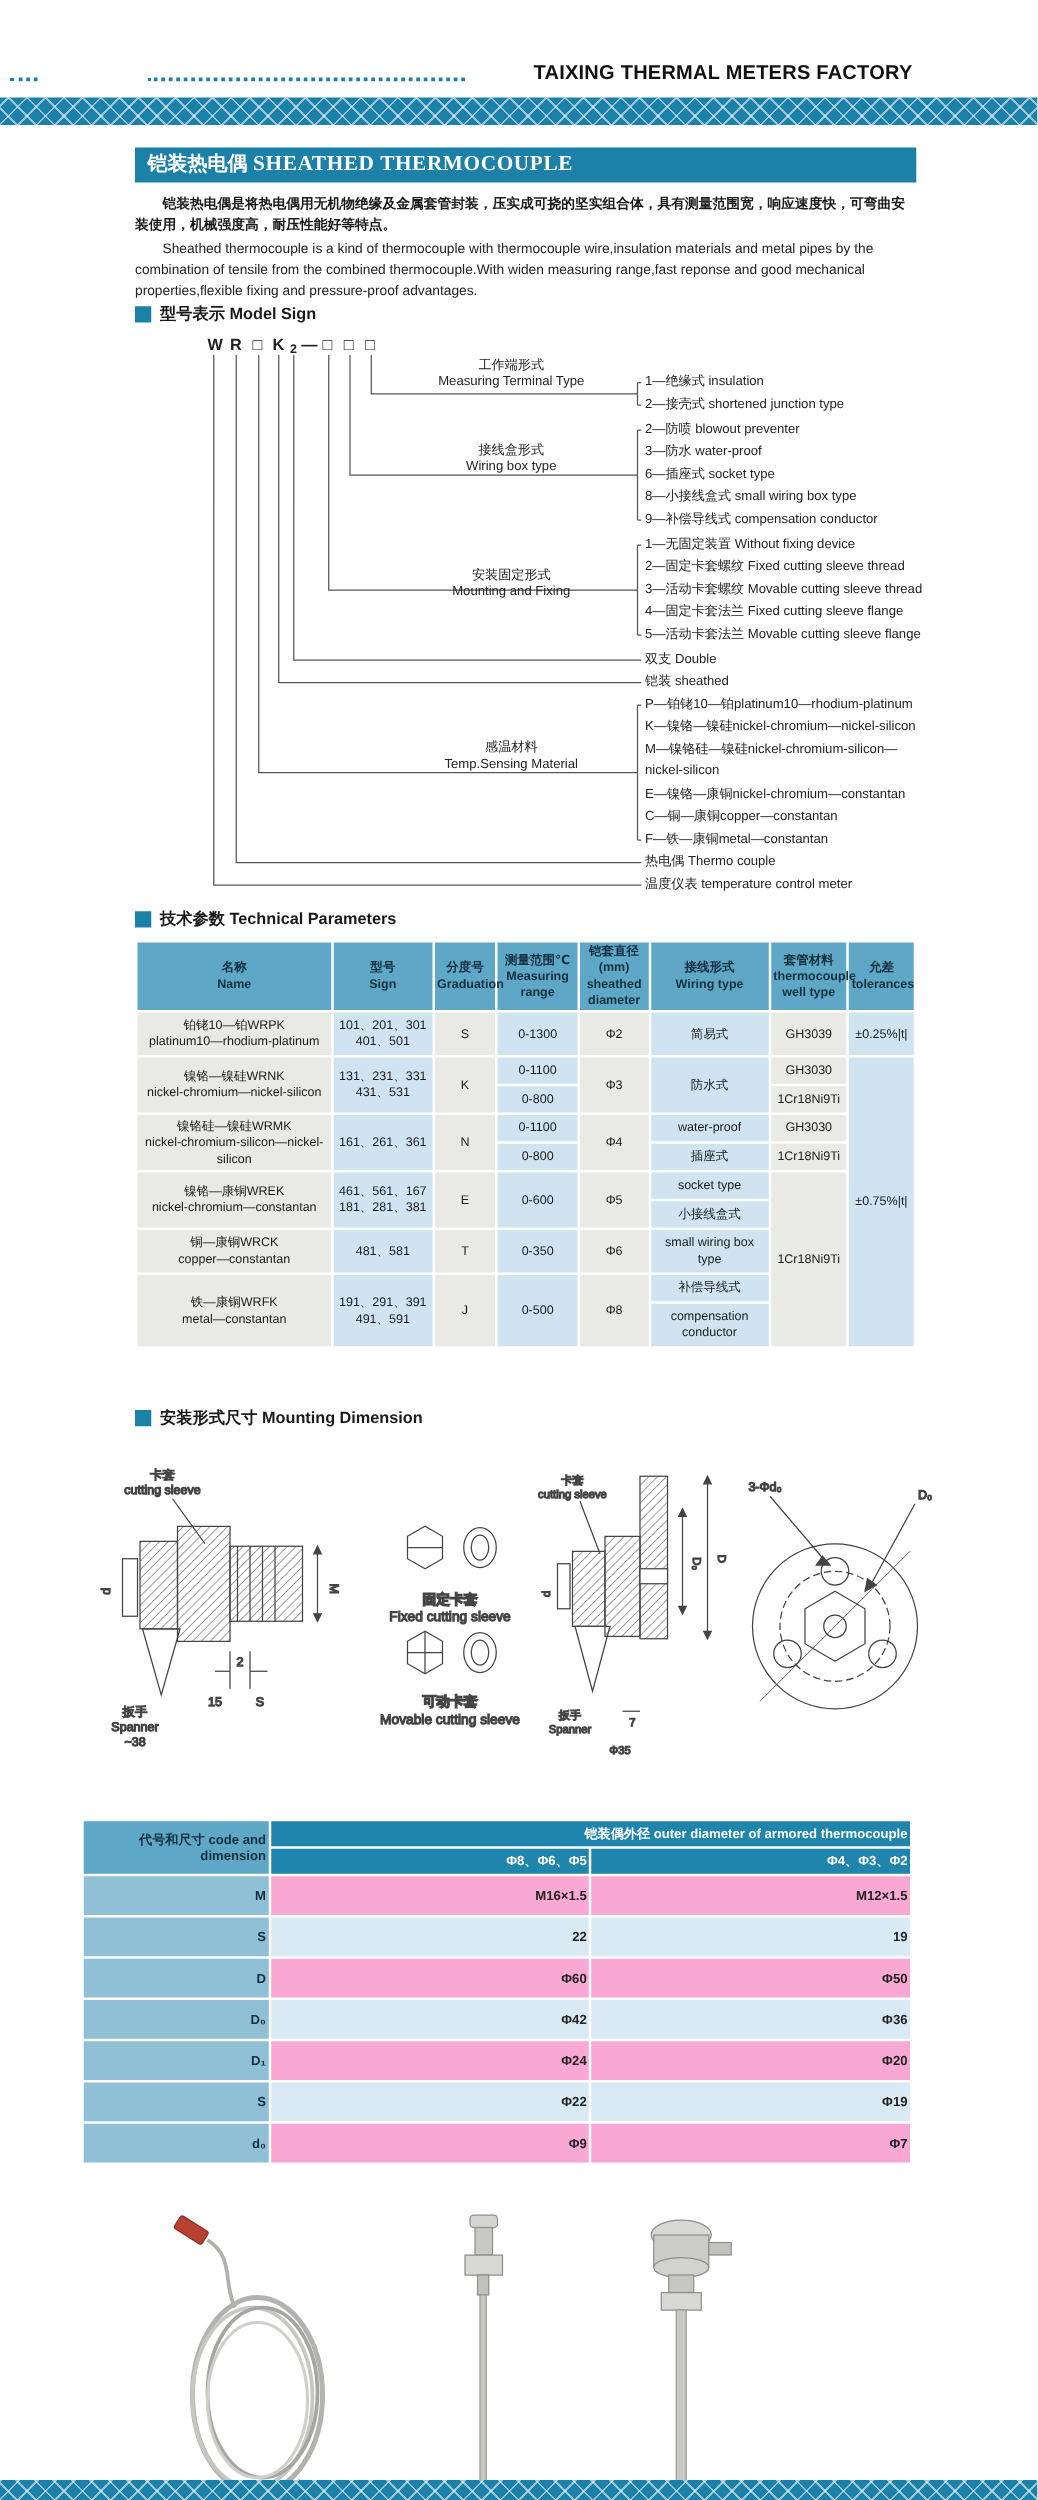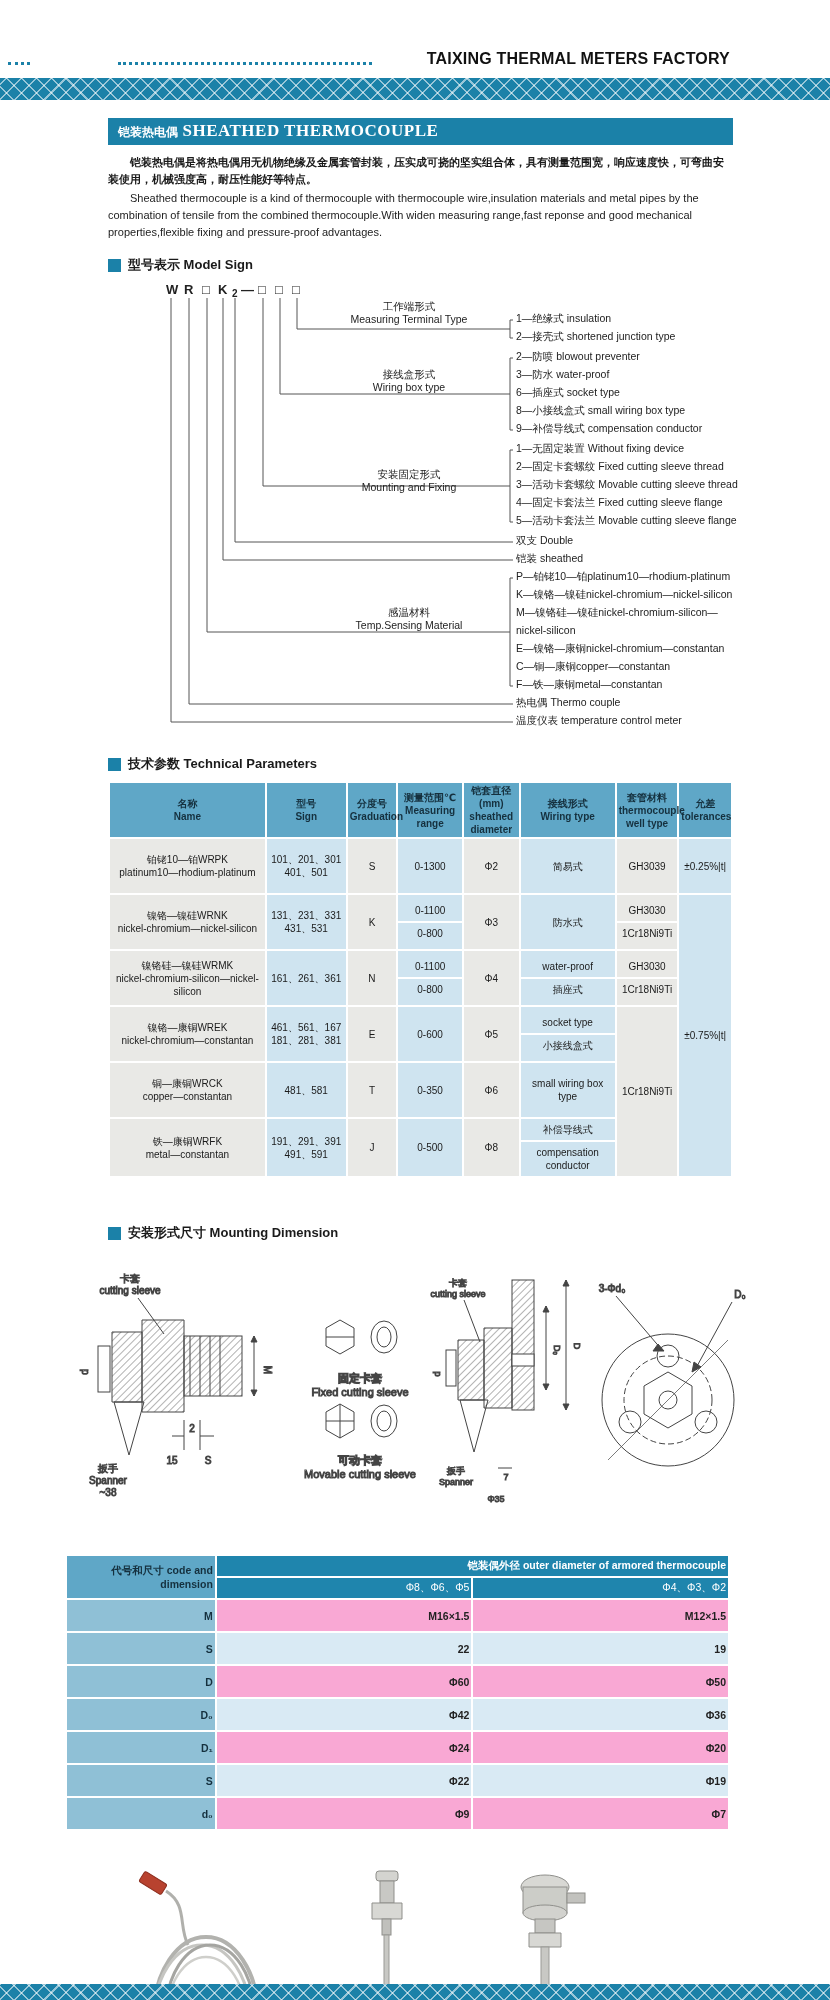--- a/index.html
+++ b/index.html
@@ -18,52 +18,52 @@
     background-color:#1b81a8;
     background-image:
       repeating-linear-gradient(45deg, rgba(255,255,255,0) 0 9px, rgba(255,255,255,.55) 9px 10.5px),
       repeating-linear-gradient(-45deg, rgba(255,255,255,0) 0 9px, rgba(255,255,255,.55) 9px 10.5px);
   }
   .band-top{top:78px;}
   .band-bottom{top:1984px;height:16px;}
   
   .content{position:absolute;left:108px;top:118px;width:625px;}
   .titlebar{background:#1b81a8;color:#fff;padding:3px 10px 4px 10px;}
-  .titlebar .cn{font-weight:bold;font-size:12px;margin-top:30px;}
+  .titlebar .cn{font-weight:bold;font-size:16px;margin-top:30px;}
   .titlebar .en{font-family:"Liberation Serif","DejaVu Serif",serif;font-weight:bold;font-size:17px;letter-spacing:.5px;}
   .intro{margin-top:9px;font-size:11px;line-height:1.55;}
   .intro .cn{font-weight:bold;text-indent:2em;margin:0;}
   .intro .en{text-indent:2em;margin:2px 0 0 0;color:#222;}
-  .sec-head{margin-top:15px;font-size:13px;font-weight:bold;display:flex;align-items:center;gap:7px;}
+  .sec-head{font-size:13px;font-weight:bold;display:flex;align-items:center;gap:7px;}
   .sq{width:13px;height:13px;background:#1b81a8;display:inline-block;flex:0 0 auto;}
   
   .diagram{position:relative;width:625px;height:458px;margin-top:8px;font-size:10.5px;}
   .diagram svg.wires{position:absolute;left:0;top:0;}
   .mcode{position:absolute;top:0;left:0;height:16px;}
   .mchar{position:absolute;top:0;font-weight:bold;font-size:13px;color:#222;}
   .mchar.sub{font-size:10px;top:6px;}
   .opt{position:absolute;left:408px;white-space:nowrap;color:#222;}
   .leaf{position:absolute;left:408px;white-space:nowrap;color:#222;}
   .glabel{position:absolute;left:215px;width:172px;text-align:center;color:#222;line-height:1.25;}
   
   table.tech{border-collapse:separate;border-spacing:2px;width:625px;margin-top:8px;background:#fff;table-layout:fixed;}
   table.tech td{padding:1px 2px;text-align:center;vertical-align:middle;font-size:10px;line-height:1.3;}
   table.tech td.hd{background:#5fa7c7;color:#15303e;font-weight:bold;height:42px;font-size:10px;}
   .bg-g{background:#e9e9e6;}
   .bg-b{background:#cfe4f0;}
   td.twoLine div{padding:4px 1px;}
   td.twoLine div + div{border-top:2px solid #fff;}
-  .rowh{height:54px;}
+  .rowh{height:34px;}
   .nowrap{white-space:nowrap;}
   
   table.dim{border-collapse:separate;border-spacing:2px;width:665px;margin-left:-43px;margin-top:12px;table-layout:fixed;}
   table.dim td{text-align:right;vertical-align:middle;font-size:10.5px;padding:3px 2px;}
   td.dim-corner{background:#5fa7c7;color:#15303e;font-weight:bold;}
   td.dim-banner{background:#1f85ad;color:#fff;font-weight:bold;}
-  td.dim-sub{background:#1f85ad;color:#fff;font-weight:normal;}
+  td.dim-sub{background:#1f85ad;color:#fff;font-weight:bold;}
   td.dim-lab{background:#8fc0d6;font-weight:bold;color:#15303e;height:25px;}
   td.dim-v{font-weight:600;color:#222;}
   tr.dr-a td.dim-v{background:#f9a8d4;}
   tr.dr-b td.dim-v{background:#d9eaf4;}
   
   .drawings{position:relative;width:690px;margin-left:-40px;margin-top:8px;height:292px;}
   .products{display:flex;align-items:flex-end;margin-top:34px;margin-left:-15px;gap:0;}
   .pitem{text-align:center;}
   text{font-family:"Liberation Sans","DejaVu Sans",sans-serif;}
 </style>

